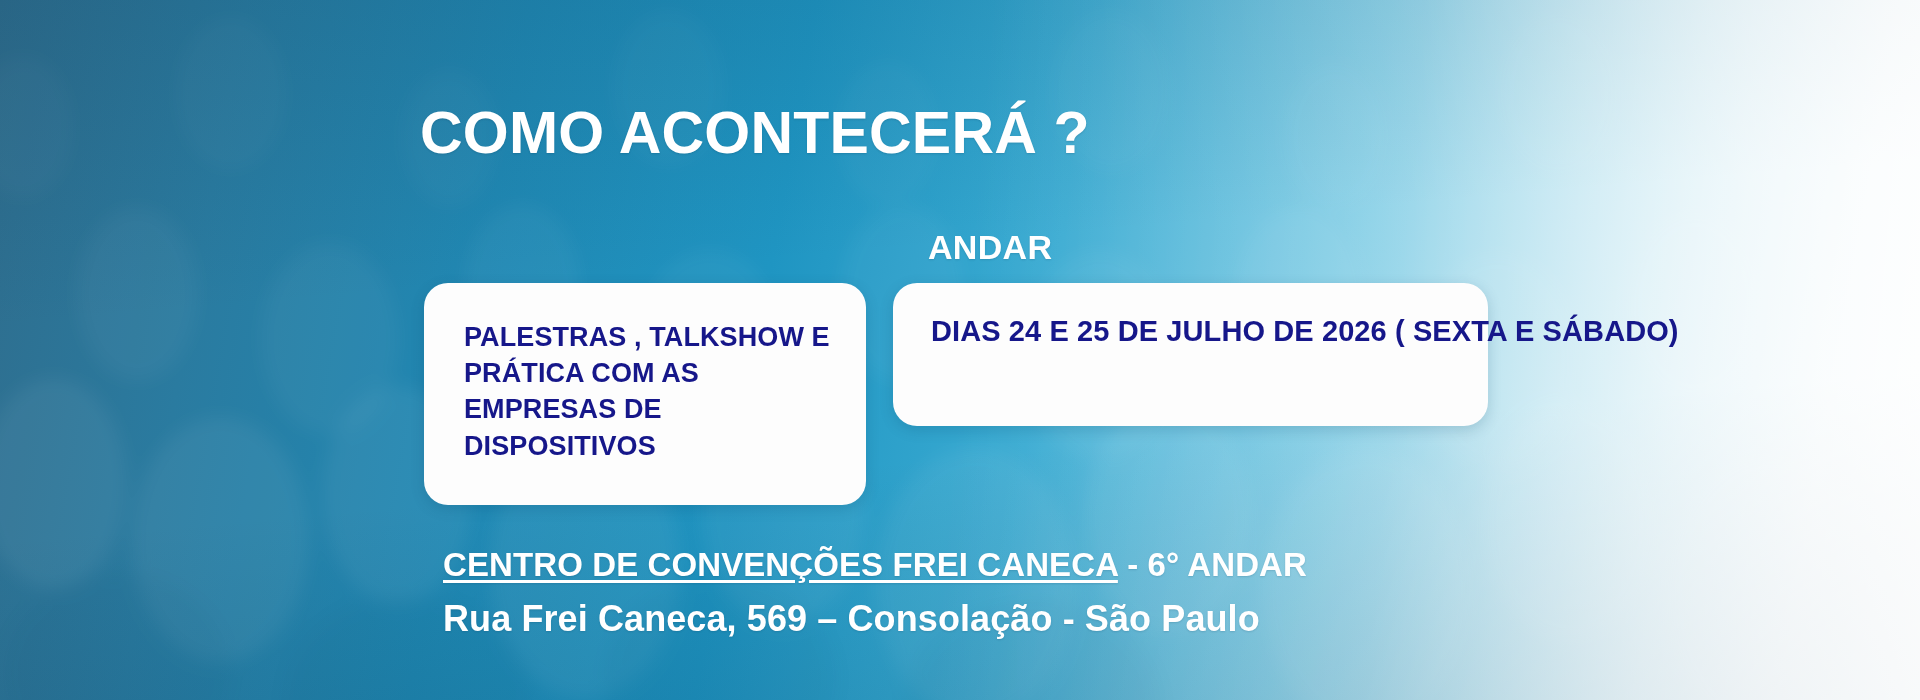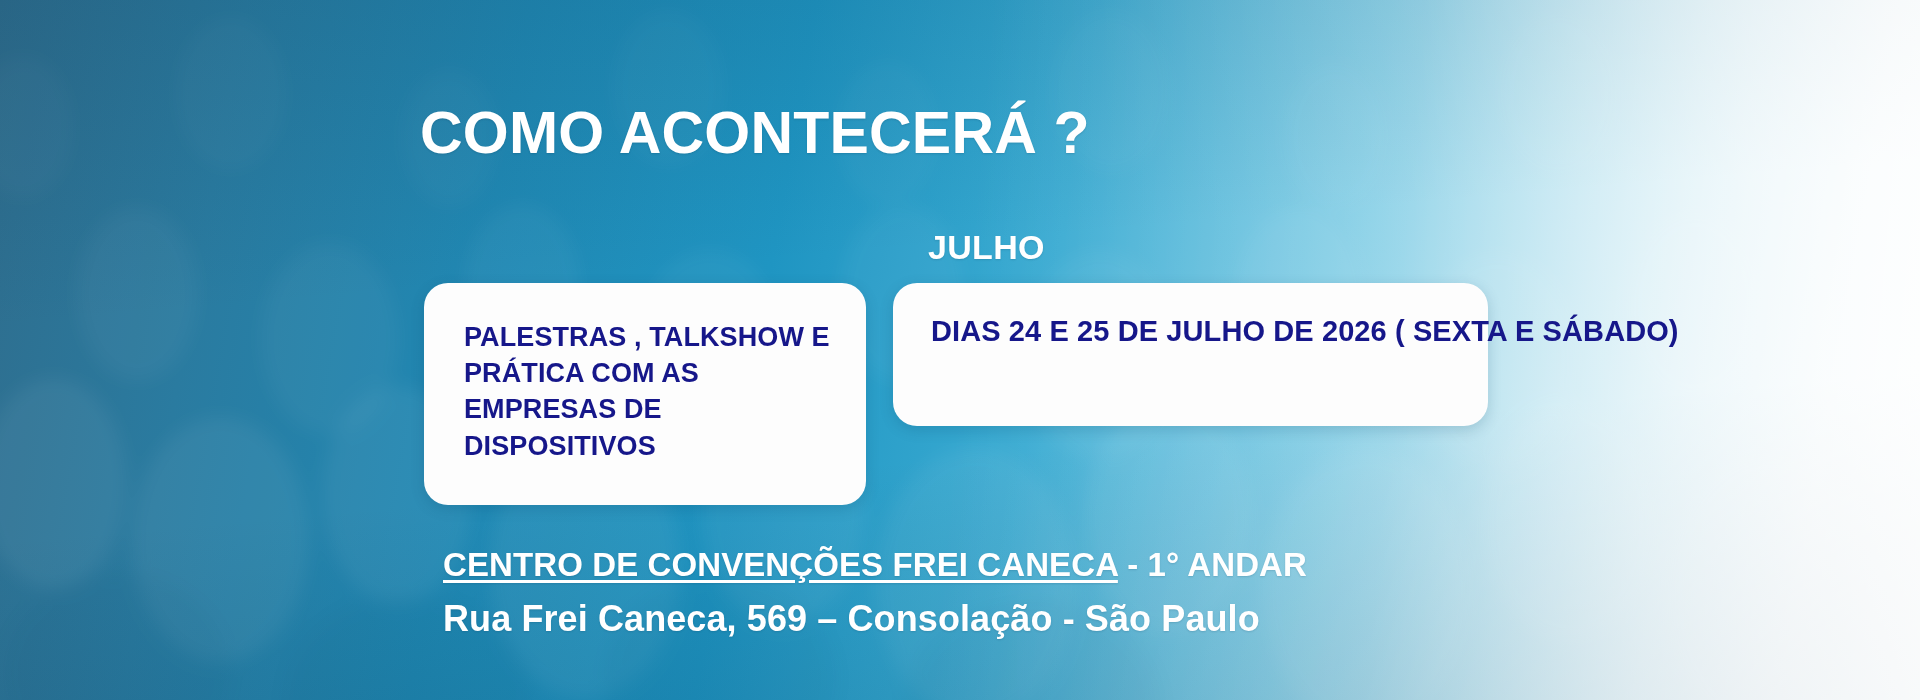--- a/index.html
+++ b/index.html
@@ -216,30 +216,30 @@
   </div>
 
   <div class="bg-vshade"></div>
   <div class="bg-haze"></div>
 
   <div class="content">
 
     <div class="headline">COMO ACONTECERÁ ?</div>
 
 
-    <div class="col-label data">JULHO</div>
+    <div class="col-label data">ANDAR</div>
 
     <div class="card presencial-card">
       <div class="card-text">PALESTRAS , TALKSHOW E PRÁTICA COM AS EMPRESAS DE DISPOSITIVOS</div>
     </div>
 
     <div class="card data-card">
       <div class="card-text">DIAS 24 E 25 DE JULHO DE 2026 ( SEXTA E SÁBADO)</div>
     </div>
 
     <div class="venue">
-      <span class="underlined">CENTRO DE CONVENÇÕES FREI CANECA</span><span> - 1° ANDAR</span>
+      <span class="underlined">CENTRO DE CONVENÇÕES FREI CANECA</span><span> - 6° ANDAR</span>
     </div>
 
     <div class="address">Rua Frei Caneca, 569 – Consolação - São Paulo</div>
 
   </div>
 </div>
 
 </body></html>

